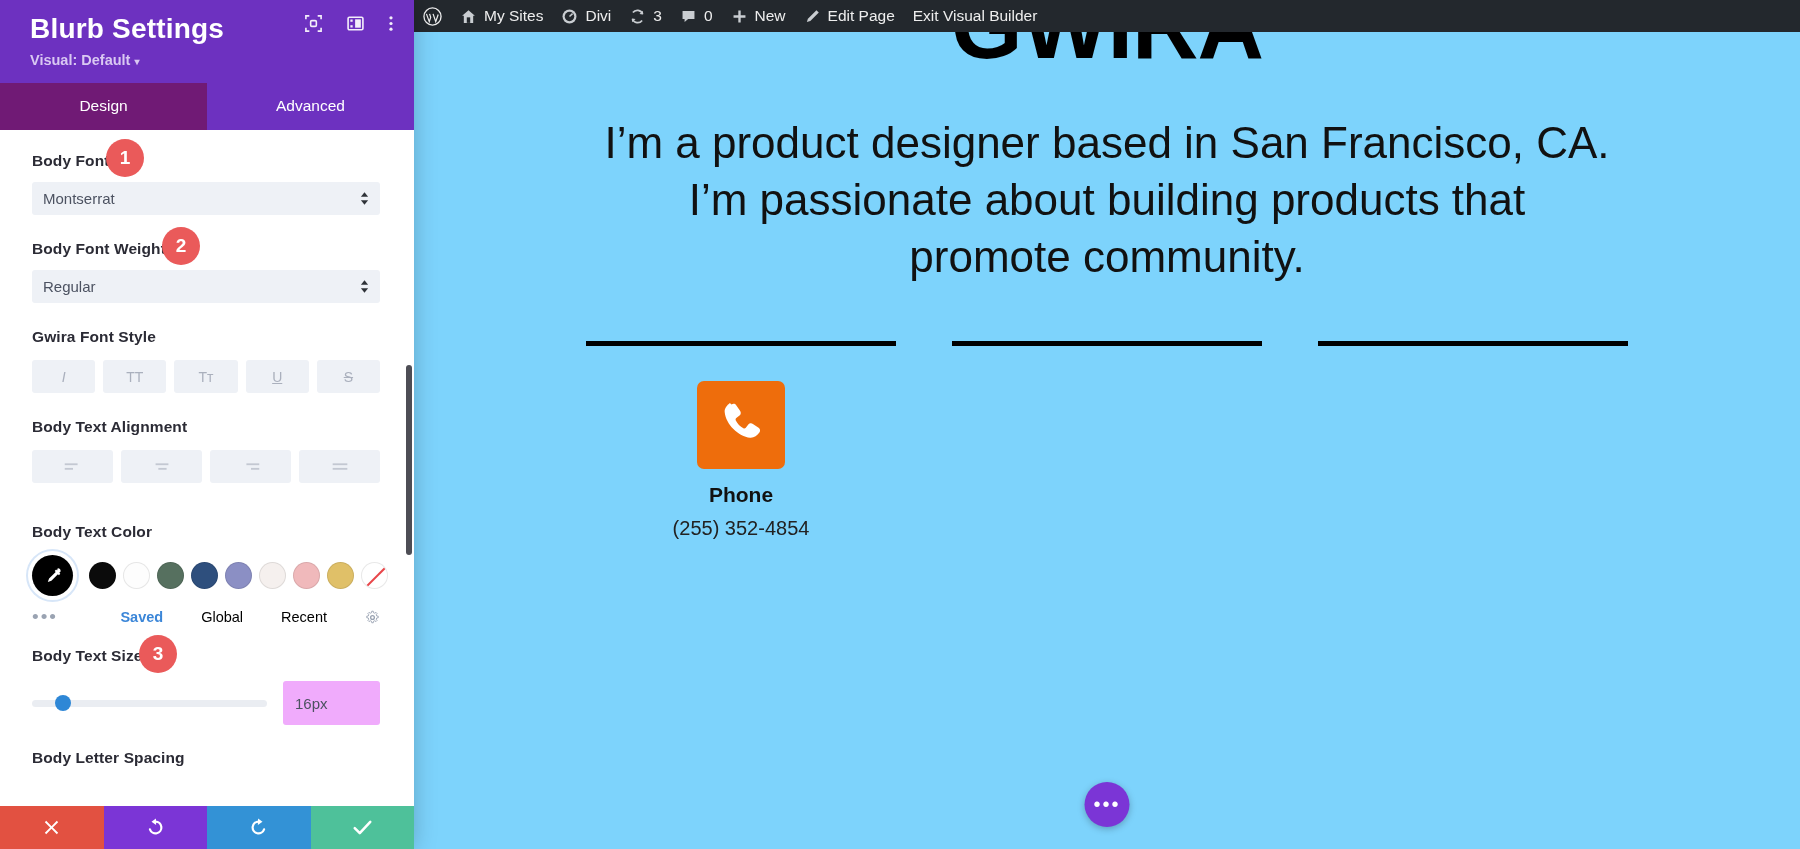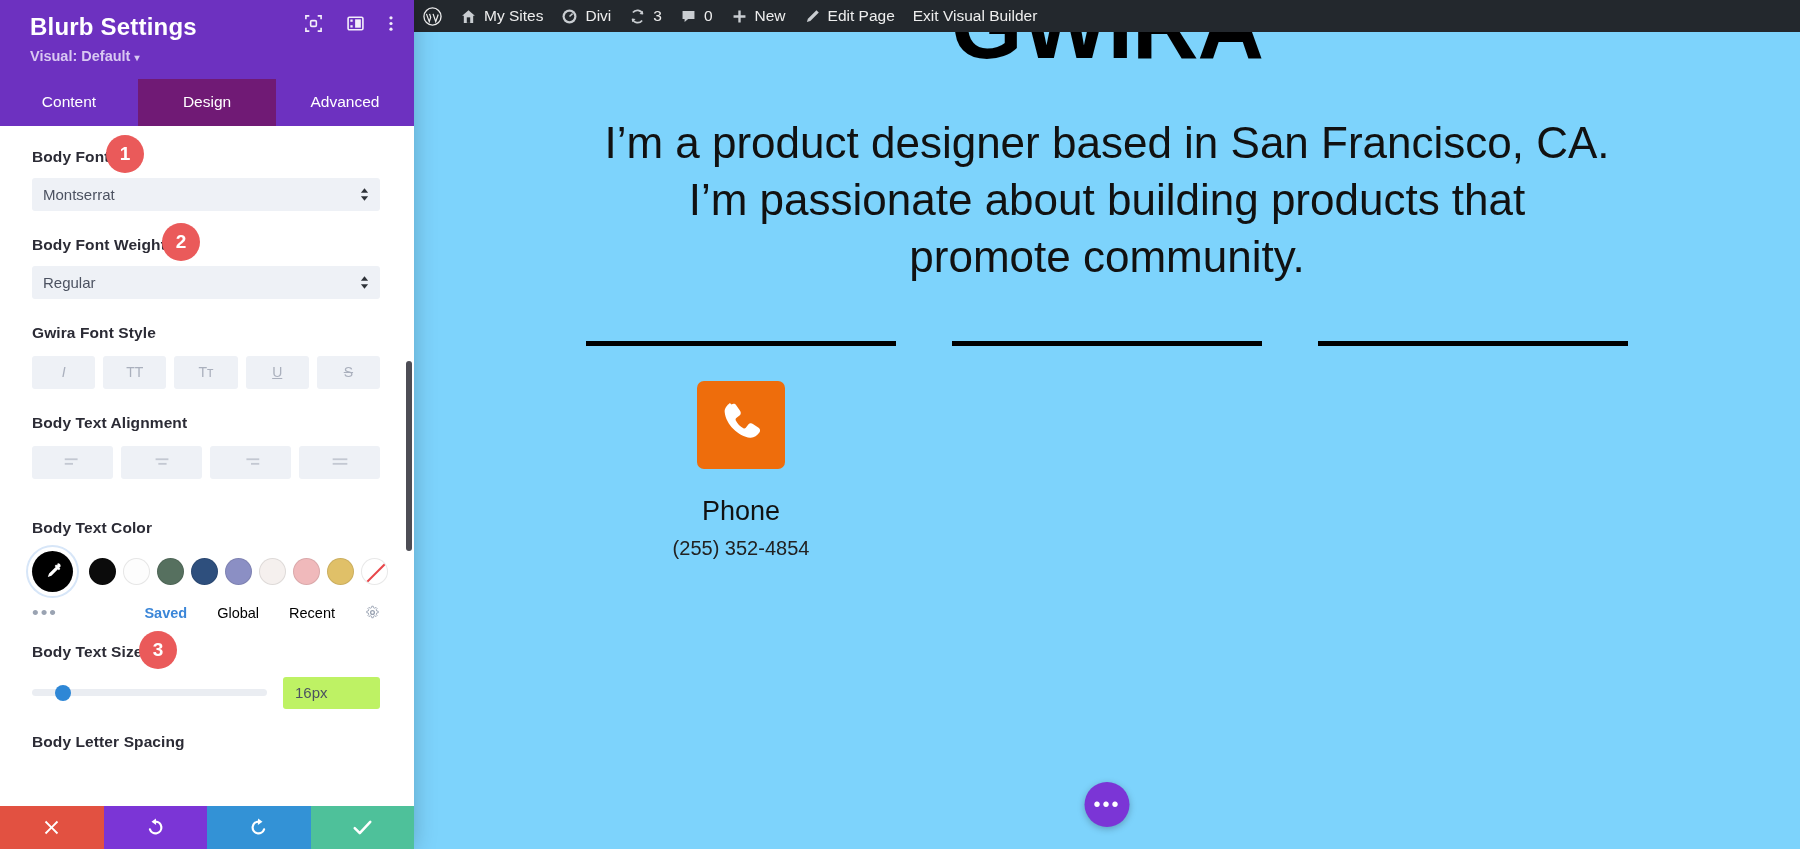--- a/index.html
+++ b/index.html
@@ -35,21 +35,21 @@
     position: absolute; top: 0; left: 0; width: 414px; height: 849px;
     background: #ffffff; z-index: 60;
     display: flex; flex-direction: column;
     box-shadow: 0 0 22px rgba(0,0,0,.22);
   }
   .panel-head {
     background: #6c2eb9; background: #6d31c0;
     padding: 13px 18px 15px 30px; position: relative;
   }
   .panel-title {
-    color: #fff; font-size: 24px; font-weight: bold; letter-spacing: .2px;
+    color: #fff; font-size: 28px; font-weight: bold; letter-spacing: .2px;
     line-height: 1.15;
   }
   .panel-preset {
     color: #d9c8f2; font-size: 14.5px; font-weight: bold; margin-top: 7px;
   }
   .panel-preset .caret { font-size: 10px; }
   .head-icons {
     position: absolute; right: 20px; top: 14px;
     display: flex; align-items: center; gap: 23px;
   }
@@ -105,37 +105,37 @@
     background: #fff; position: relative; overflow: hidden;
   }
   .sw-none::after {
     content:""; position: absolute; left: -4px; top: 12px;
     width: 38px; height: 2px; background: #e8464a; transform: rotate(-45deg);
   }
   .meta-row {
     margin-top: 13px; display: flex; align-items: center; font-size: 14.5px;
   }
   .dots-more { color: #9aa3b2; font-size: 19px; letter-spacing: 2px; line-height: 8px; cursor: pointer; }
-  .meta-links { margin-left: auto; display: flex; align-items: center; gap: 30px; }
+  .meta-links { margin-left: auto; display: flex; align-items: center; gap: 38px; }
   .meta-links span { cursor: pointer; }
   .meta-saved { color: #3b86d8; font-weight: bold; }
   .meta-dim { color: #000000; }
 
   
   .slider-row { margin-top: 16px; display: flex; align-items: center; gap: 16px; }
   .slider-track {
     flex: 1 1 auto; height: 7px; background: #eaedf2; border-radius: 4px;
     position: relative; cursor: pointer;
   }
   .slider-handle {
     position: absolute; left: 13%; top: 50%; transform: translate(-50%,-50%);
     width: 16px; height: 16px; border-radius: 50%; background: #2e87d6;
   }
   .slider-value {
-    width: 97px; height: 32px; background: #bef264; border-radius: 3px;
+    width: 97px; height: 44px; background: #f0abfc; border-radius: 3px;
     display: flex; align-items: center; padding-left: 12px;
     font-size: 15px; color: #4c5261; cursor: text;
   }
 
   
   .badge {
     width: 38px; height: 38px; border-radius: 50%; background: #ea5a5a;
     color: #fff; font-size: 19px; font-weight: bold;
     display: flex; align-items: center; justify-content: center;
     position: absolute; z-index: 5;
@@ -178,21 +178,21 @@
   .info-cols {
     margin-top: 56px; display: flex; justify-content: center; gap: 56px;
   }
   .info-col { width: 310px; display: flex; flex-direction: column; align-items: center; }
   .col-rule { width: 100%; height: 5px; background: #000; }
   .blurb-icon {
     width: 88px; height: 88px; border-radius: 7px; background: #ee6d0c;
     margin-top: 35px; display: flex; align-items: center; justify-content: center;
   }
   .blurb-title {
-    margin-top: 27px; font-size: 27px; font-weight: normal; color: #111;
+    margin-top: 14px; font-size: 21px; font-weight: bold; color: #111;
   }
   .blurb-text { margin-top: 10px; font-size: 20px; color: #222; }
   .fab {
     position: absolute; left: 50%; transform: translateX(-50%);
     bottom: 22px; width: 45px; height: 45px; border-radius: 50%;
     background: #7b35d6; color: #fff;
     display: flex; align-items: center; justify-content: center;
     font-size: 20px; letter-spacing: 2px; cursor: pointer;
     box-shadow: 0 2px 7px rgba(0,0,0,.25);
   }
@@ -305,21 +305,20 @@
         <svg width="6" height="19" viewBox="0 0 6 20">
             <circle cx="3" cy="4" r="1.7" fill="#fff"></circle>
             <circle cx="3" cy="10" r="1.7" fill="#fff"></circle>
             <circle cx="3" cy="16" r="1.7" fill="#fff"></circle>
           </svg>
       </span>
     </div>
   </div>
 
   <div class="panel-tabs">
-    <div class="panel-tab">Content</div>
     <div class="panel-tab active">Design</div>
     <div class="panel-tab">Advanced</div>
   </div>
 
   <div class="panel-body">
 
     <div class="field" style="margin-bottom:25px;">
       <div class="field-label">
         <span>Body Font</span>
         <span class="badge" id="badge1">1</span>

